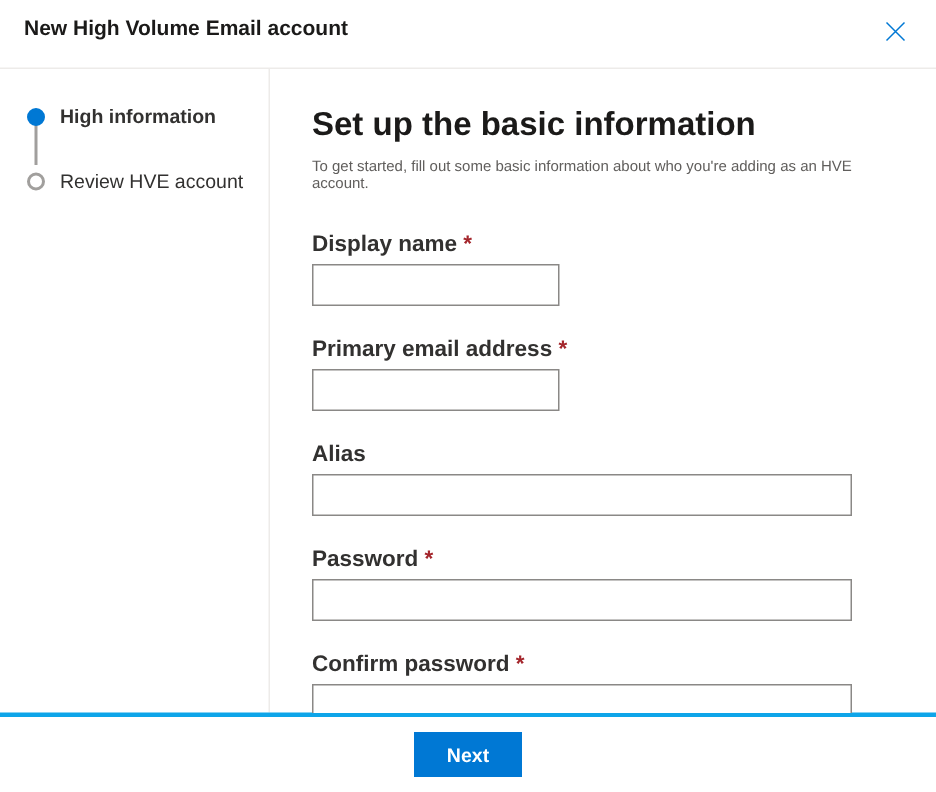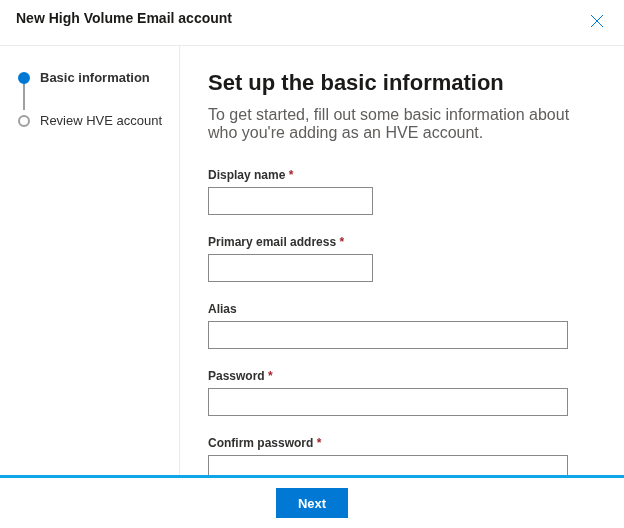--- a/index.html
+++ b/index.html
@@ -94,30 +94,30 @@
       padding: 24px 28px 8px 28px;
       overflow-y: auto;
     }
     .main-title {
       font-size: 22px;
       font-weight: 700;
       color: #1b1a19;
       margin-bottom: 10px;
     }
     .main-desc {
-      font-size: 16px;
+      font-size: 10px;
       color: #605e5c;
       margin-bottom: 26px;
     }
     .field {
       margin-bottom: 20px;
     }
     .field-label {
       display: block;
-      font-size: 12px;
+      font-size: 15px;
       font-weight: 600;
       color: #323130;
       margin-bottom: 5px;
     }
     .req { color: #a4262c; }
     .field input {
       height: 28px;
       border: 1px solid #8a8886;
       padding: 0 8px;
       font-size: 13px;
@@ -159,21 +159,21 @@
       </span>
     </button>
   </div>
 
   <div class="body">
 
     <div class="sidebar">
       <div class="step">
         <div class="step-dot active"></div>
         <div class="step-connector"></div>
-        <div class="step-label active">Basic information</div>
+        <div class="step-label active">High information</div>
       </div>
       <div class="step">
         <div class="step-dot inactive"></div>
         <div class="step-label">Review HVE account</div>
       </div>
     </div>
 
     <div class="main">
       <h1 class="main-title">Set up the basic information</h1>
       <p class="main-desc">To get started, fill out some basic information about who you're adding as an HVE account.</p>

